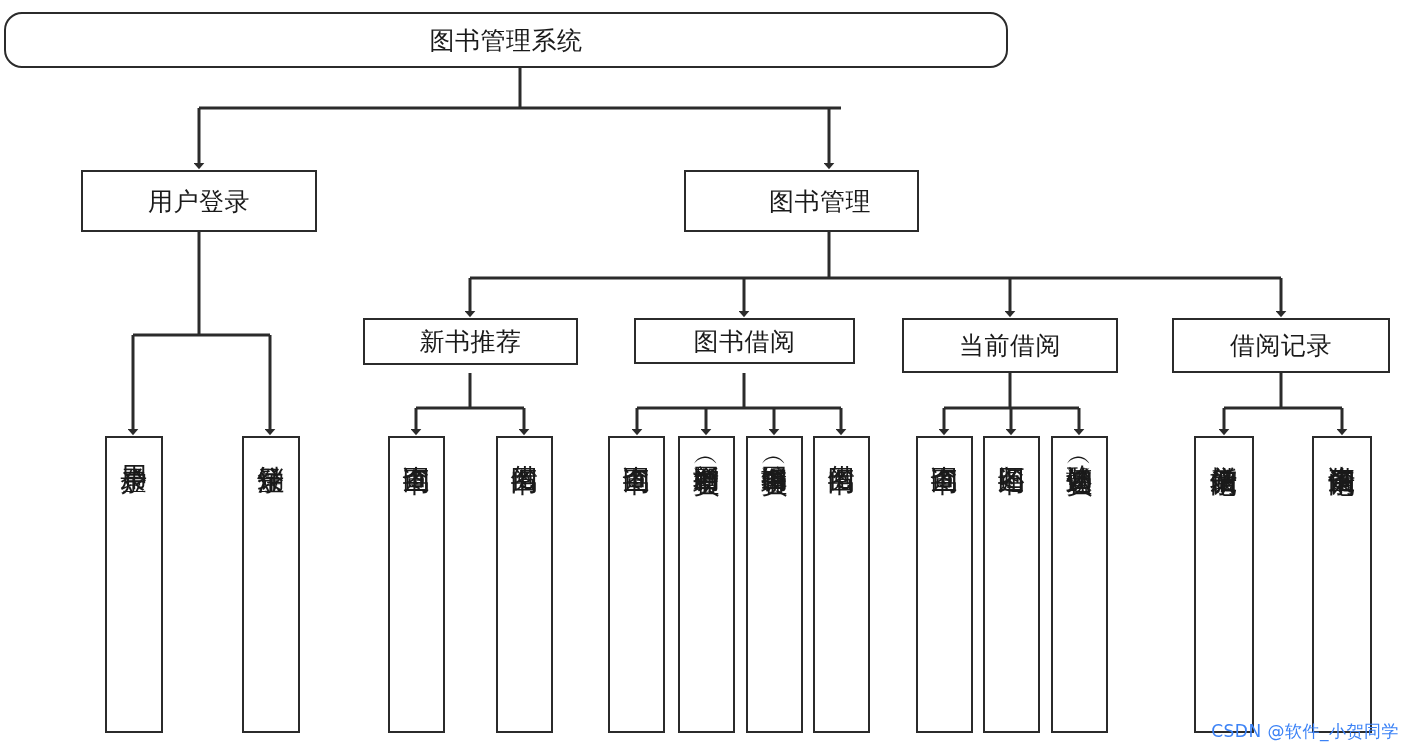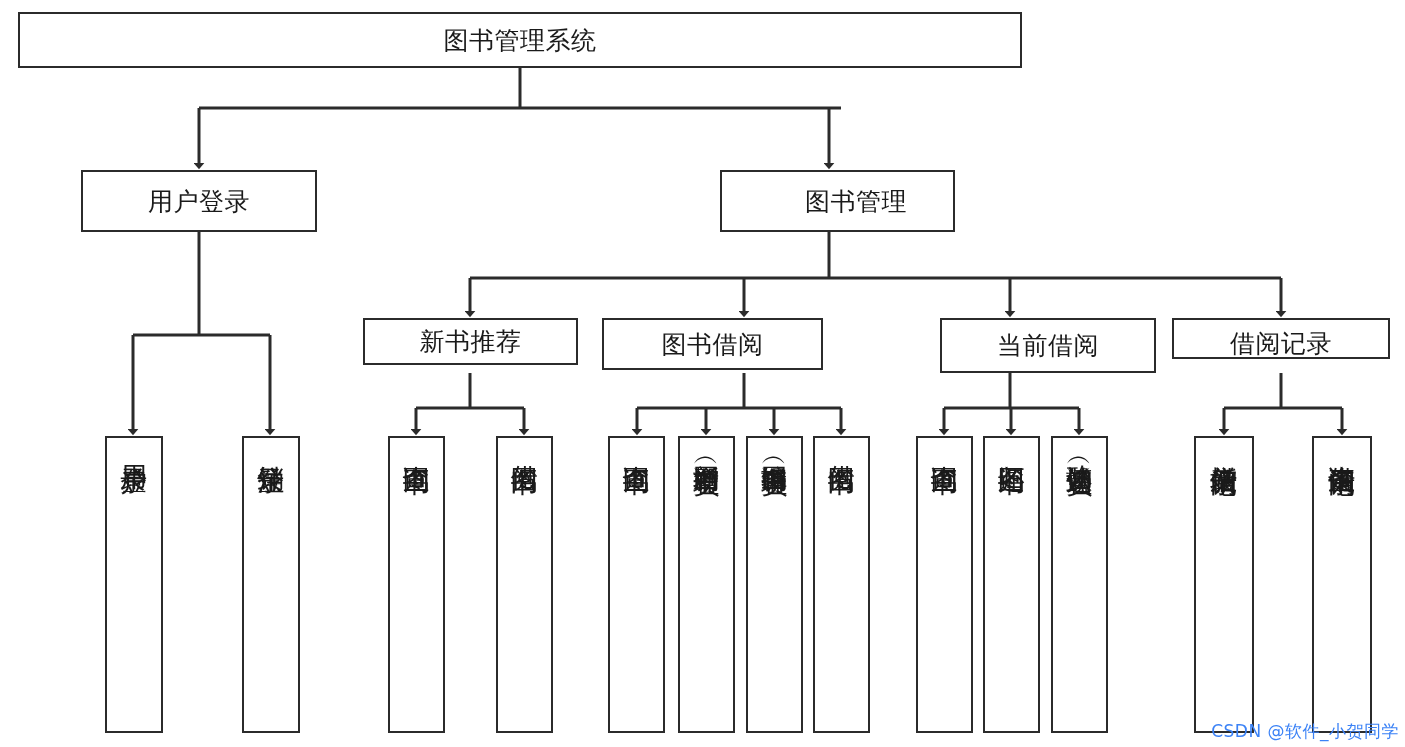--- a/index.html
+++ b/index.html
@@ -125,45 +125,45 @@
       <path d="M1011,408 L1011,432" marker-end="url(#arrowhead)"></path>
       <path d="M1079,408 L1079,432" marker-end="url(#arrowhead)"></path>
 
       <path d="M1281,373 L1281,408"></path>
       <path d="M1224,408 L1342,408"></path>
       <path d="M1224,408 L1224,432" marker-end="url(#arrowhead)"></path>
       <path d="M1342,408 L1342,432" marker-end="url(#arrowhead)"></path>
     </g>
   </svg>
 
-  <div class="node root horizontal" style="left:18px; top:12px; width:1004px; height:56px;">
+  <div class="node root horizontal" style="left:4px; top:12px; width:1004px; height:56px;border-radius:18px;">
     <span class="node-label">图书管理系统</span>
   </div>
 
   <div class="node horizontal" style="left:81px; top:170px; width:236px; height:62px;">
     <span class="node-label">用户登录</span>
   </div>
 
-  <div class="node horizontal" style="left:720px; top:170px; width:235px; height:62px;padding-left:37px;">
+  <div class="node horizontal" style="left:684px; top:170px; width:235px; height:62px;padding-left:37px;">
     <span class="node-label">图书管理</span>
   </div>
 
   <div class="node horizontal" style="left:363px; top:318px; width:215px; height:47px;">
     <span class="node-label">新书推荐</span>
   </div>
 
-  <div class="node horizontal" style="left:602px; top:318px; width:221px; height:52px;">
+  <div class="node horizontal" style="left:634px; top:318px; width:221px; height:46px;">
     <span class="node-label">图书借阅</span>
   </div>
 
-  <div class="node horizontal" style="left:902px; top:318px; width:216px; height:55px;margin-left:38px;">
+  <div class="node horizontal" style="left:902px; top:318px; width:216px; height:55px;">
     <span class="node-label">当前借阅</span>
   </div>
 
-  <div class="node horizontal" style="left:1172px; top:318px; width:218px; height:41px;align-items:flex-end;">
+  <div class="node horizontal" style="left:1172px; top:318px; width:218px; height:55px;">
     <span class="node-label">借阅记录</span>
   </div>
 
   <div class="node leaf" style="left:105px; top:436px; width:58px; height:297px;">
     <span class="node-label">用户登录</span>
   </div>
 
   <div class="node leaf" style="left:242px; top:436px; width:58px; height:297px;">
     <span class="node-label">注销登录</span>
   </div>

